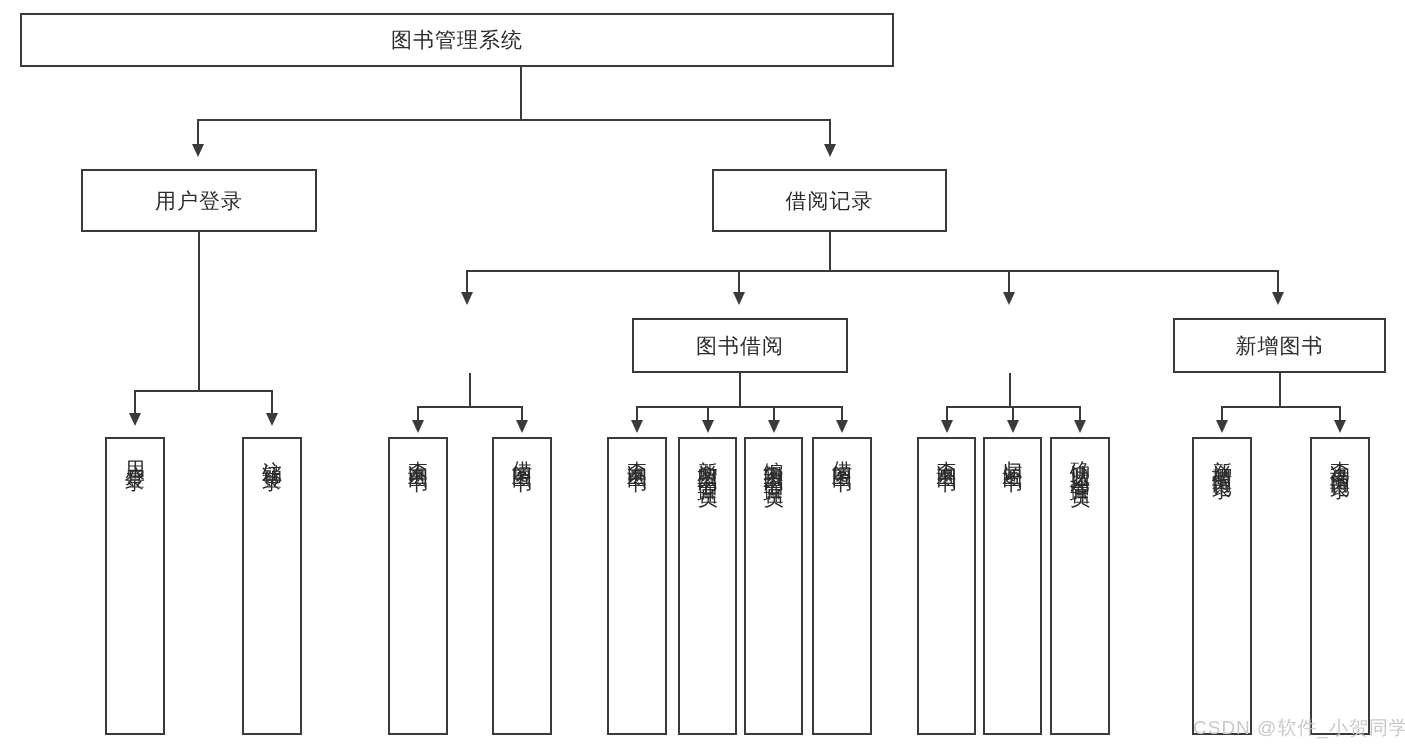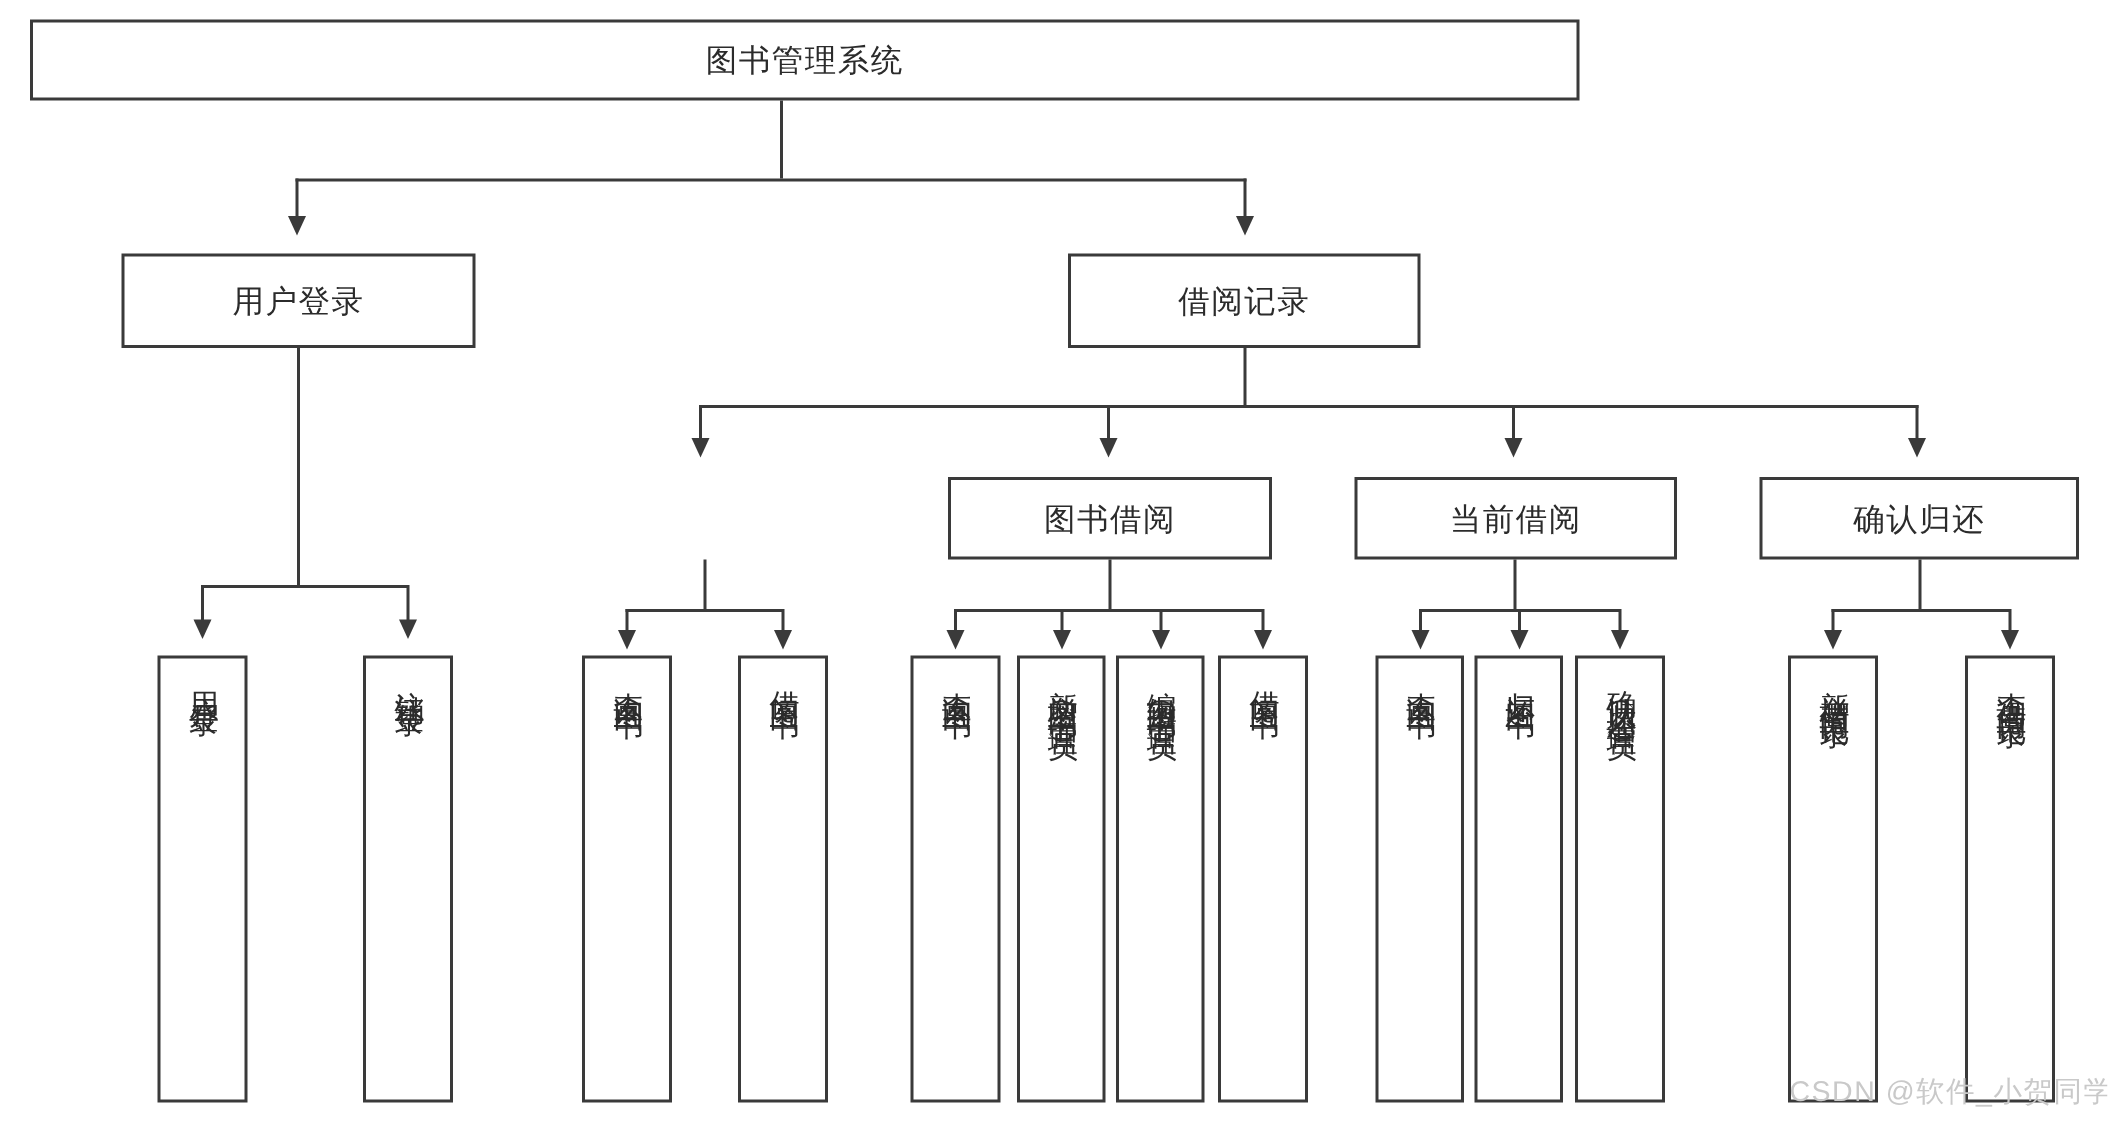--- a/index.html
+++ b/index.html
@@ -64,21 +64,21 @@
     letter-spacing:1px;
     white-space:nowrap;
     user-select:none;
   }
 </style>
 </head>
 <body>
 
 <div id="canvas">
 
-  <div class="node h-node" style="left:20px;top:13px;width:1033px;height:54px;">
+  <div class="node h-node" style="left:20px;top:13px;width:874px;height:54px;">
     <span>图书管理系统</span>
   </div>
 
   <div class="ln vl" style="left:520px;top:67px;height:52px;"></div>
 
   <div class="ln hl" style="left:197px;top:119px;width:634px;"></div>
   <div class="ln vl" style="left:197px;top:119px;height:27px;"></div>
   <div class="arrow" style="left:192px;top:144px;"></div>
   <div class="ln vl" style="left:829px;top:119px;height:27px;"></div>
   <div class="arrow" style="left:824px;top:144px;"></div>
@@ -104,25 +104,22 @@
   <div class="ln vl" style="left:738px;top:270px;height:24px;"></div>
   <div class="arrow" style="left:733px;top:292px;"></div>
   <div class="ln vl" style="left:1008px;top:270px;height:24px;"></div>
   <div class="arrow" style="left:1003px;top:292px;"></div>
   <div class="ln vl" style="left:1277px;top:270px;height:24px;"></div>
   <div class="arrow" style="left:1272px;top:292px;"></div>
 
   <div class="node h-node" style="left:632px;top:318px;width:216px;height:55px;">
     <span>图书借阅</span>
   </div>
-  <div class="node h-node" style="left:903px;top:318px;width:215px;height:55px;">
-    <span>当前借阅</span>
-  </div>
   <div class="node h-node" style="left:1173px;top:318px;width:213px;height:55px;">
-    <span>确认归还</span>
+    <span>新增图书</span>
   </div>
 
   <div class="ln vl" style="left:469px;top:373px;height:35px;"></div>
   <div class="ln hl" style="left:417px;top:406px;width:105px;"></div>
   <div class="ln vl" style="left:417px;top:406px;height:16px;"></div>
   <div class="arrow" style="left:412px;top:420px;"></div>
   <div class="ln vl" style="left:521px;top:406px;height:16px;"></div>
   <div class="arrow" style="left:516px;top:420px;"></div>
 
   <div class="ln vl" style="left:739px;top:373px;height:35px;"></div>

